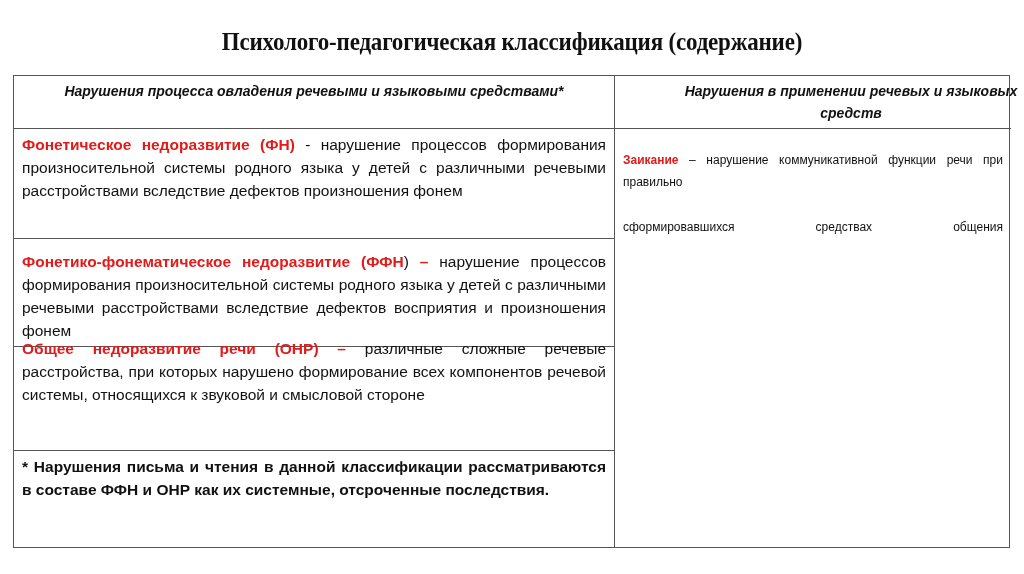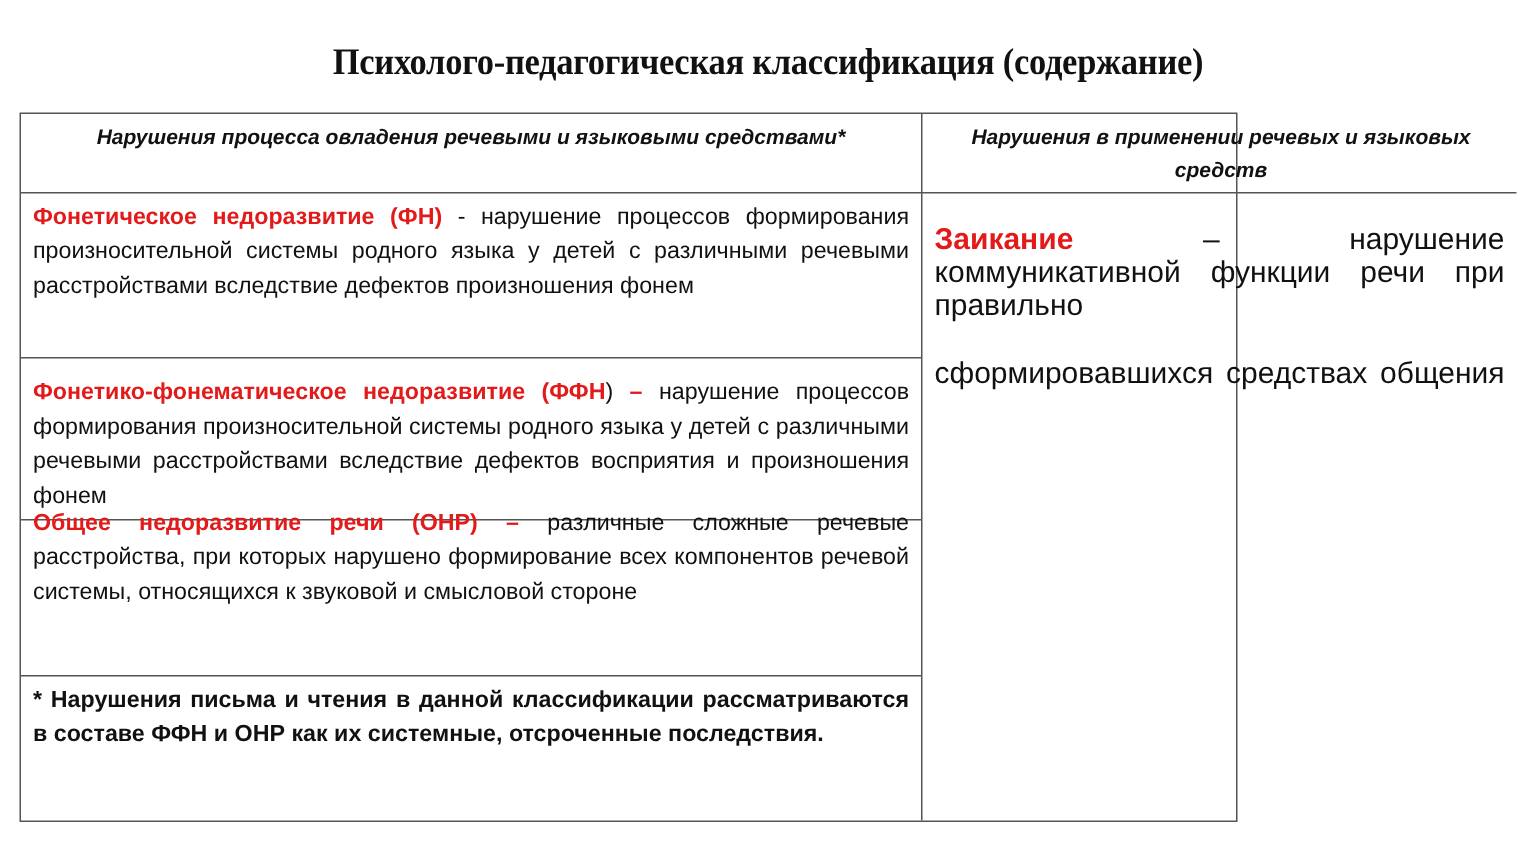--- a/index.html
+++ b/index.html
@@ -3,57 +3,57 @@
 <meta charset="utf-8">
 <style>
   html, body { margin: 0; padding: 0; background: #ffffff; }
   body { width: 1024px; height: 574px; position: relative; overflow: hidden; font-family: "Liberation Sans", sans-serif; color: #111; }
   .title {
     position: absolute; left: 0; top: 28px; width: 1024px; text-align: center;
     font-family: "Liberation Serif", serif; font-weight: bold; font-size: 25px; color: #111;
     transform: scaleX(0.92); letter-spacing: -0.2px;
   }
   .tbl {
-    position: absolute; left: 13px; top: 75px; width: 812px; height: 473px;
+    position: absolute; left: 13px; top: 75px; width: 997px; height: 473px;
     border: 1.5px solid #555; box-sizing: border-box;
   }
   .vdiv { position: absolute; left: 600px; top: 0; bottom: 0; border-left: 1.5px solid #555; }
   .hdiv { position: absolute; left: 0; border-top: 1.5px solid #555; }
   .hdr {
     position: absolute; top: 4px; text-align: center; font-style: italic; font-weight: bold;
     font-size: 14px; line-height: 22px; color: #111;
   }
   .cell {
     position: absolute; left: 8px; width: 584px; font-size: 15.5px; line-height: 23px;
     text-align: justify; color: #111;
   }
   .red { color: #e21a1a; }
   .it { }
   .b { font-weight: bold; }
   .right-cell {
-    position: absolute; left: 609px; width: 380px; top: 73px; font-size: 20px; line-height: 22px;
+    position: absolute; left: 609px; width: 380px; top: 73px; font-size: 12px; line-height: 22px;
     text-align: justify; text-align-last: justify; color: #111;
   }
   .right-cell .last { text-align-last: left; }
   .note { font-weight: bold; }
 </style>
 </head>
 <body>
 
 <div class="title">Психолого-педагогическая классификация (содержание)</div>
 
 <div class="tbl">
   <div class="vdiv"></div>
   <div class="hdiv" style="top:52px; width:997px;"></div>
   <div class="hdiv" style="top:162px; width:600px;"></div>
   <div class="hdiv" style="top:270px; width:600px;"></div>
   <div class="hdiv" style="top:374px; width:600px;"></div>
 
   <div class="hdr" style="left:40px; width:520px;">Нарушения процесса овладения речевыми и языковыми средствами*</div>
-  <div class="hdr" style="left:630px; width:340px;">Нарушения в применении речевых и языковых средств</div>
+  <div class="hdr" style="left:667px; width:340px;">Нарушения в применении речевых и языковых средств</div>
 
   <div class="cell" style="top:57px;">
     <span class="red it b">Фонетическое недоразвитие (ФН)</span><span> - </span><span>нарушение процессов формирования произносительной системы родного языка у детей с различными речевыми расстройствами вследствие дефектов произношения фонем</span>
   </div>
 
   <div class="cell" style="top:174px;">
     <span class="red it b">Фонетико-фонематическое недоразвитие (ФФН</span><span>)</span><span class="red b"> – </span><span>нарушение процессов формирования произносительной системы родного языка у детей с различными речевыми расстройствами вследствие дефектов восприятия и произношения фонем</span>
   </div>
 
   <div class="cell" style="top:261px;">

